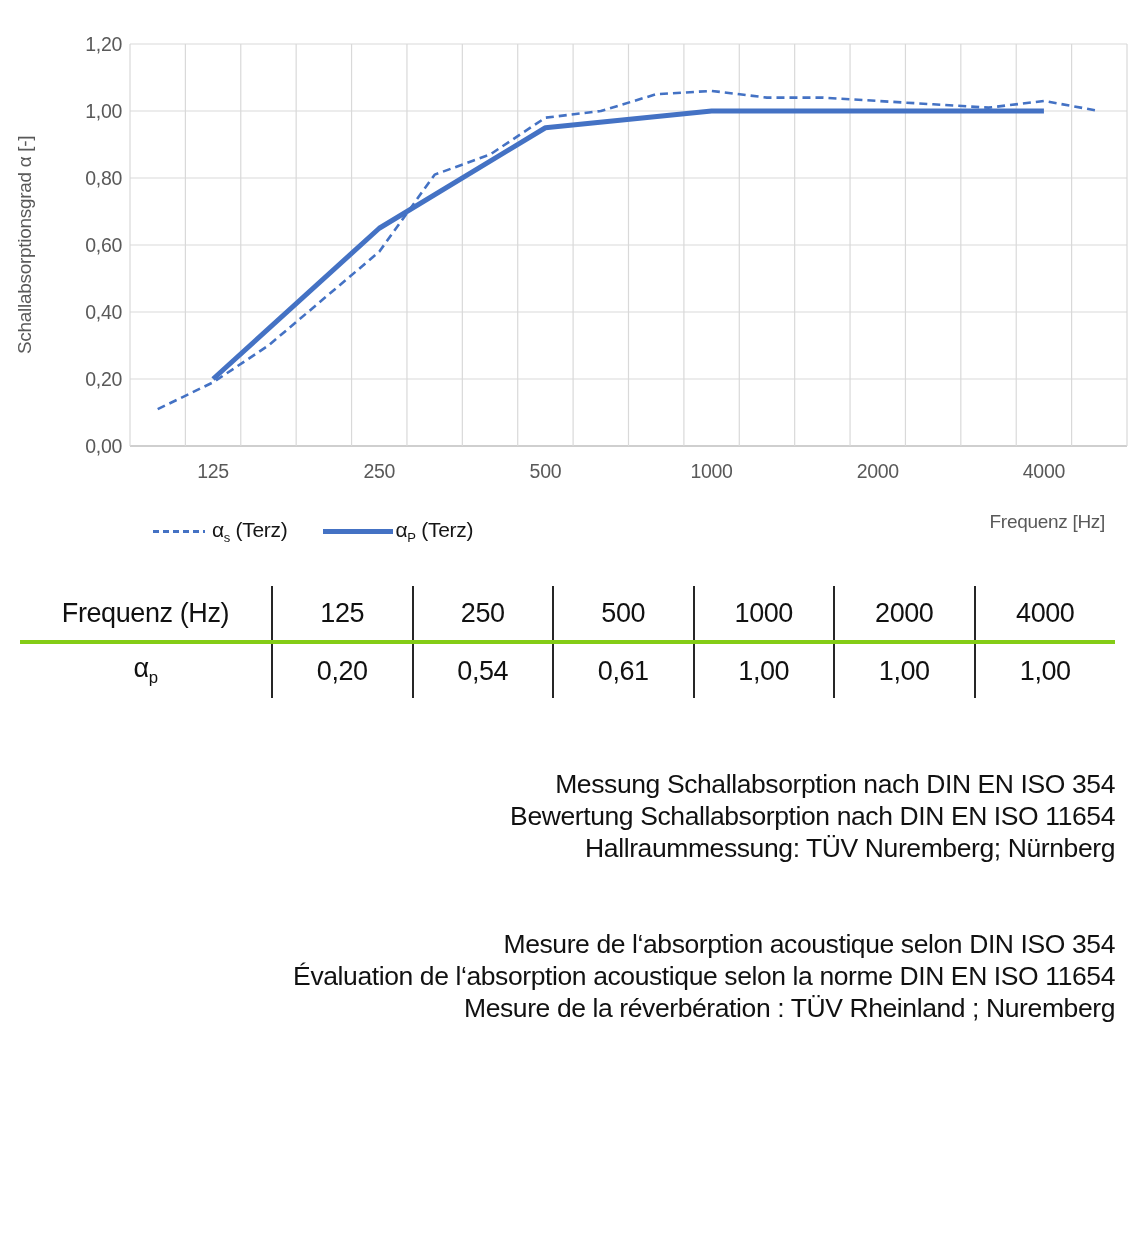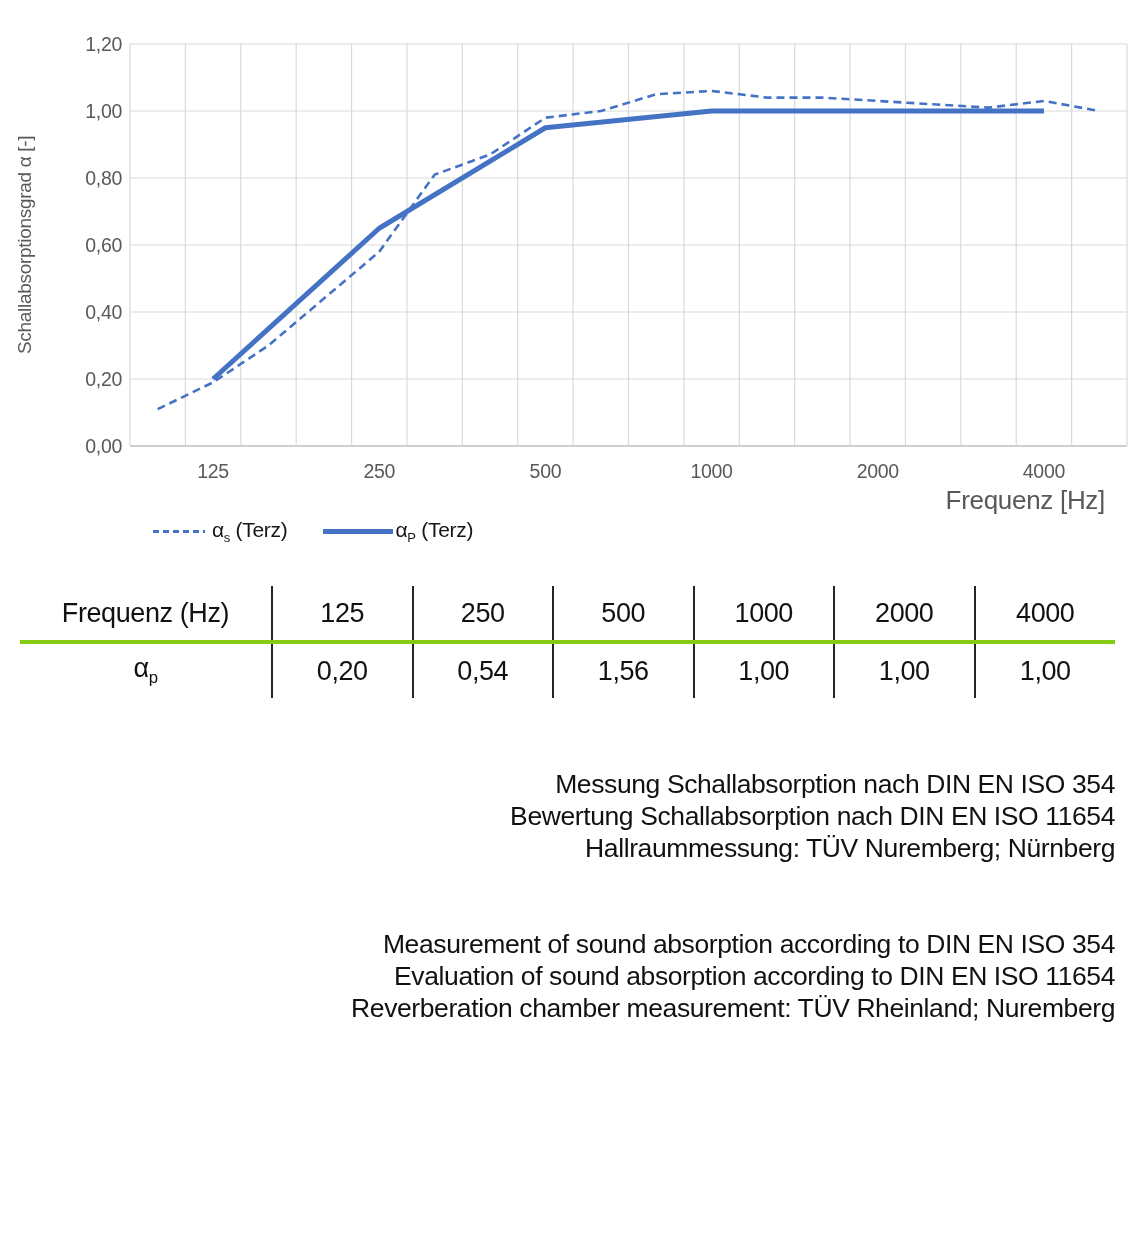--- a/index.html
+++ b/index.html
@@ -14,22 +14,22 @@
   
   .chart-wrap { position:relative; width:1135px; height:556px; }
   #chart-svg { position:absolute; left:0; top:0; }
   .y-title {
     position:absolute; left:14px; top:40px; height:410px;
     writing-mode:vertical-rl; transform:rotate(180deg);
     display:flex; align-items:center; justify-content:center;
     font-size:19px; color:#595959; white-space:nowrap;
   }
   .x-title {
-    position:absolute; right:30px; top:485px;
-    font-size:26px; color:#595959;
+    position:absolute; right:30px; top:511px;
+    font-size:19px; color:#595959;
   }
   .legend {
     position:absolute; left:153px; top:518px;
     display:flex; align-items:center; gap:36px;
     font-size:21px; color:#151515;
   }
   .legend-item { display:flex; align-items:center; }
   .sample { display:inline-block; margin-right:7px; }
   .sample.dashed {
     width:52px; height:3px;
@@ -143,34 +143,34 @@
       <th>250</th>
       <th>500</th>
       <th>1000</th>
       <th>2000</th>
       <th>4000</th>
     </tr>
     <tr>
       <td class="row-label"><span>α</span><sub>p</sub></td>
       <td>0,20</td>
       <td>0,54</td>
-      <td>1,56</td>
+      <td>0,61</td>
       <td>1,00</td>
       <td>1,00</td>
       <td>1,00</td>
     </tr>
   </tbody>
     </table>
 
   <div class="notes">
     <div class="note note-de">
       <div>Messung Schallabsorption nach DIN EN ISO 354</div>
       <div>Bewertung Schallabsorption nach DIN EN ISO 11654</div>
       <div>Hallraummessung: TÜV Nuremberg; Nürnberg</div>
     </div>
-    <div class="note note-en">
-      <div>Measurement of sound absorption according to DIN EN ISO 354</div>
-      <div>Evaluation of sound absorption according to DIN EN ISO 11654</div>
-      <div>Reverberation chamber measurement: TÜV Rheinland; Nuremberg</div>
+    <div class="note note-fr">
+      <div>Mesure de l‘absorption acoustique selon DIN ISO 354</div>
+      <div>Évaluation de l‘absorption acoustique selon la norme DIN EN ISO 11654</div>
+      <div>Mesure de la réverbération : TÜV Rheinland ; Nuremberg</div>
     </div>
   </div>
 
 </div>
 
 </body></html>

